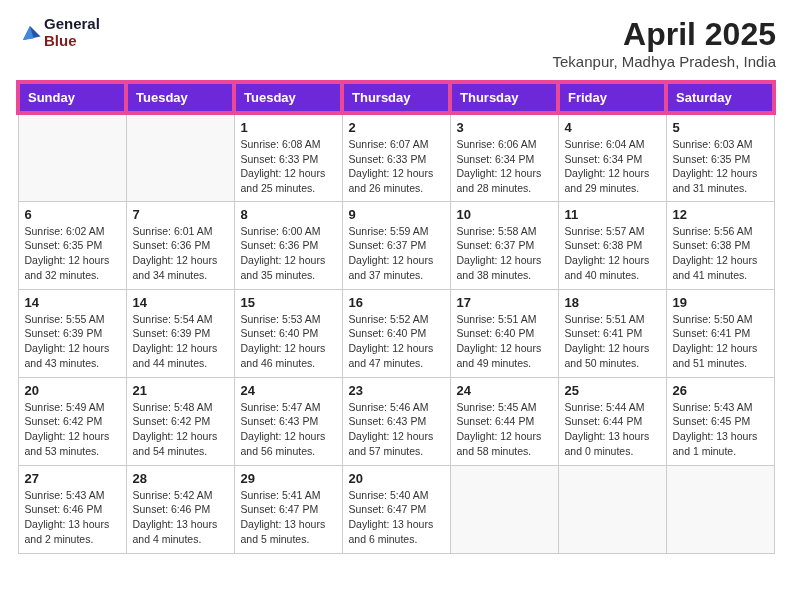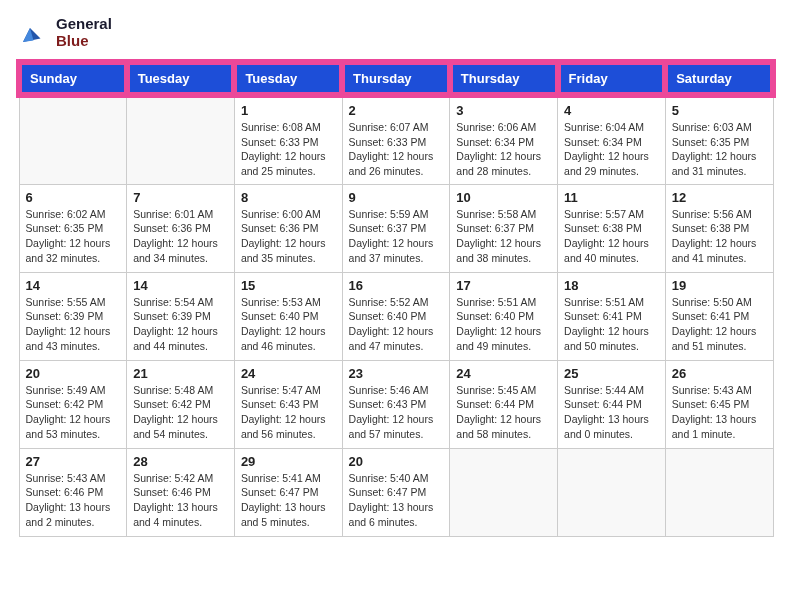--- a/index.html
+++ b/index.html
@@ -11,22 +11,22 @@
       padding: 16px;
     }
     .header-area {
       display: flex;
       justify-content: space-between;
       align-items: flex-start;
       margin-bottom: 10px;
     }
     .logo {
       display: flex;
-      align-items: flex-end;
-      gap: 12px;
+      align-items: center;
+      gap: 0;
     }
     .logo-text {
       display: flex;
       flex-direction: column;
       line-height: 1.1;
     }
     .logo-general {
       font-size: 15px;
       font-weight: bold;
       color: #1a1a2e;
@@ -51,27 +51,27 @@
     .location-title {
       font-size: 15px;
       color: #444;
     }
     .calendar {
       width: 100%;
       border-collapse: collapse;
       border: 1px solid #ccc;
     }
     .calendar th {
-      background: #1d4ed8;
+      background: #6d28d9;
       color: #fff;
       text-align: left;
       padding: 6px 8px;
       font-size: 13px;
       font-weight: bold;
-      border: 6px solid #ec4899;
+      border: 4px solid #ec4899;
     }
     .calendar td {
       vertical-align: top;
       border: 1px solid #ccc;
       padding: 5px 6px;
       width: 108px;
       min-height: 80px;
       height: 88px;
       background: #fff;
     }
@@ -98,20 +98,24 @@
   <div class="logo">
     <svg class="logo-icon" viewBox="0 0 40 40" xmlns="http://www.w3.org/2000/svg">
       <polygon points="10,30 20,10 35,25" fill="#2255aa"></polygon>
       <polygon points="10,30 25,28 20,10" fill="#4488dd"></polygon>
     </svg>
     <div class="logo-text">
       <span class="logo-general">General</span>
       <span class="logo-blue">Blue</span>
     </div>
   </div>
+  <div class="title-area">
+    <div class="month-title">April 2025</div>
+    <div class="location-title">Tekanpur, Madhya Pradesh, India</div>
+  </div>
 </div>
 
 <table class="calendar">
   <thead>
     <tr>
     <th>Sunday</th>
         <th>Tuesday</th>
         <th>Tuesday</th>
         <th>Thursday</th>
         <th>Thursday</th>

